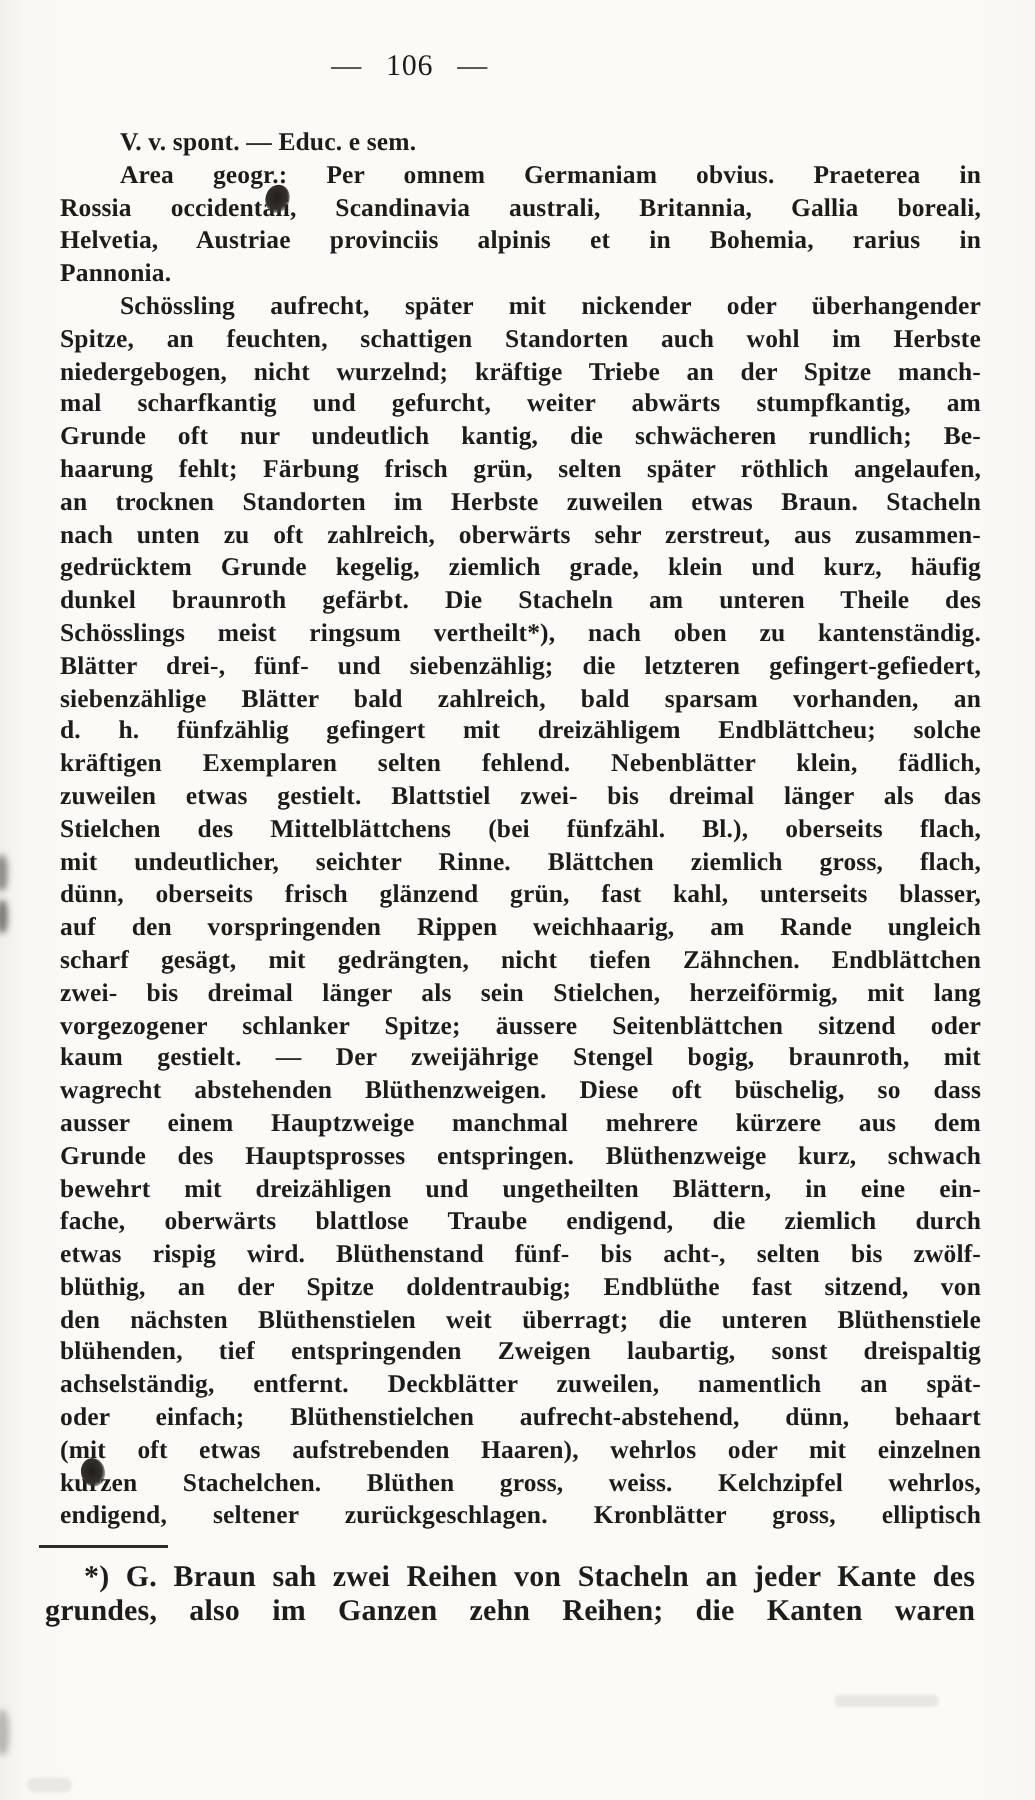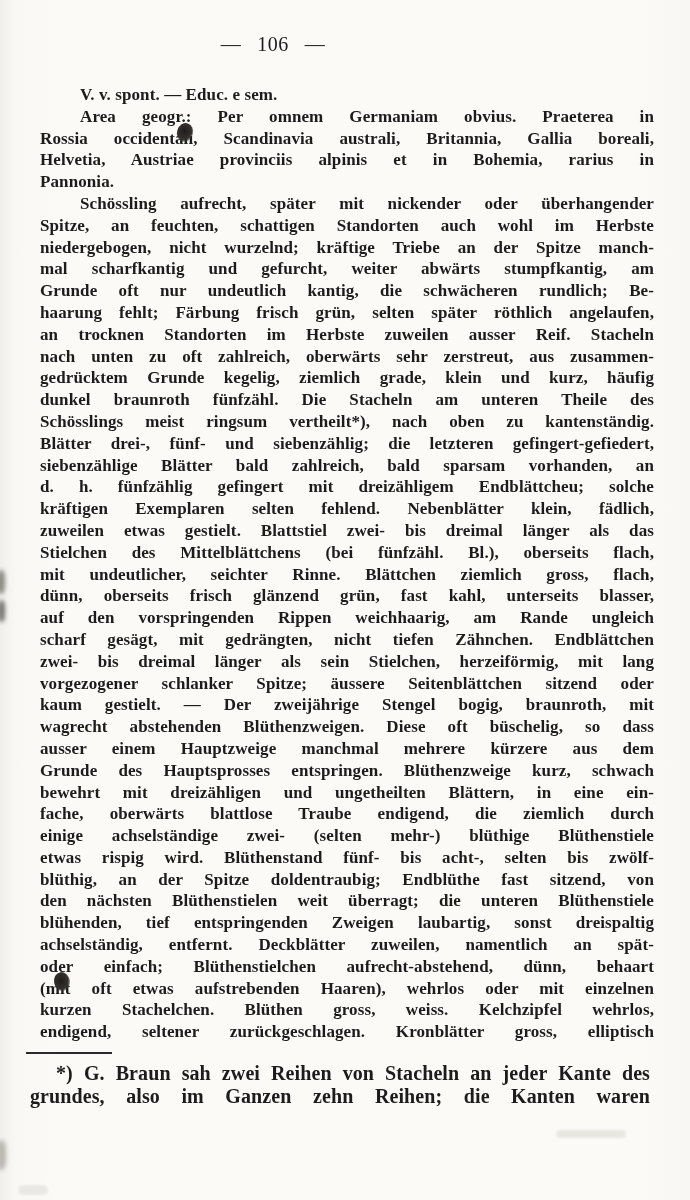--- a/index.html
+++ b/index.html
@@ -68,44 +68,43 @@
         <div class="ln">Helvetia, Austriae provinciis alpinis et in Bohemia, rarius in</div>
         <div class="ln last">Pannonia.</div>
       </div>
     <div class="para">
         <div class="ln first">Schössling aufrecht, später mit nickender oder überhangender</div>
         <div class="ln">Spitze, an feuchten, schattigen Standorten auch wohl im Herbste</div>
         <div class="ln">niedergebogen, nicht wurzelnd; kräftige Triebe an der Spitze manch-</div>
         <div class="ln">mal scharfkantig und gefurcht, weiter abwärts stumpfkantig, am</div>
         <div class="ln">Grunde oft nur undeutlich kantig, die schwächeren rundlich; Be-</div>
         <div class="ln">haarung fehlt; Färbung frisch grün, selten später röthlich angelaufen,</div>
-        <div class="ln">an trocknen Standorten im Herbste zuweilen ausser Reif. Stacheln</div>
+        <div class="ln">an trocknen Standorten im Herbste zuweilen etwas Braun. Stacheln</div>
         <div class="ln">nach unten zu oft zahlreich, oberwärts sehr zerstreut, aus zusammen-</div>
         <div class="ln">gedrücktem Grunde kegelig, ziemlich grade, klein und kurz, häufig</div>
-        <div class="ln">dunkel braunroth fünfzähl. Die Stacheln am unteren Theile des</div>
+        <div class="ln">dunkel braunroth gefärbt. Die Stacheln am unteren Theile des</div>
         <div class="ln">Schösslings meist ringsum vertheilt*), nach oben zu kantenständig.</div>
         <div class="ln">Blätter drei-, fünf- und siebenzählig; die letzteren gefingert-gefiedert,</div>
         <div class="ln">siebenzählige Blätter bald zahlreich, bald sparsam vorhanden, an</div>
         <div class="ln">d. h. fünfzählig gefingert mit dreizähligem Endblättcheu; solche</div>
         <div class="ln">kräftigen Exemplaren selten fehlend. Nebenblätter klein, fädlich,</div>
         <div class="ln">zuweilen etwas gestielt. Blattstiel zwei- bis dreimal länger als das</div>
         <div class="ln">Stielchen des Mittelblättchens (bei fünfzähl. Bl.), oberseits flach,</div>
         <div class="ln">mit undeutlicher, seichter Rinne. Blättchen ziemlich gross, flach,</div>
         <div class="ln">dünn, oberseits frisch glänzend grün, fast kahl, unterseits blasser,</div>
         <div class="ln">auf den vorspringenden Rippen weichhaarig, am Rande ungleich</div>
         <div class="ln">scharf gesägt, mit gedrängten, nicht tiefen Zähnchen. Endblättchen</div>
         <div class="ln">zwei- bis dreimal länger als sein Stielchen, herzeiförmig, mit lang</div>
         <div class="ln">vorgezogener schlanker Spitze; äussere Seitenblättchen sitzend oder</div>
         <div class="ln">kaum gestielt. — Der zweijährige Stengel bogig, braunroth, mit</div>
         <div class="ln">wagrecht abstehenden Blüthenzweigen. Diese oft büschelig, so dass</div>
         <div class="ln">ausser einem Hauptzweige manchmal mehrere kürzere aus dem</div>
         <div class="ln">Grunde des Hauptsprosses entspringen. Blüthenzweige kurz, schwach</div>
         <div class="ln">bewehrt mit dreizähligen und ungetheilten Blättern, in eine ein-</div>
         <div class="ln">fache, oberwärts blattlose Traube endigend, die ziemlich durch</div>
-        <div class="ln">einige achselständige zwei- (selten mehr-) blüthige Blüthenstiele</div>
         <div class="ln">etwas rispig wird. Blüthenstand fünf- bis acht-, selten bis zwölf-</div>
         <div class="ln">blüthig, an der Spitze doldentraubig; Endblüthe fast sitzend, von</div>
         <div class="ln">den nächsten Blüthenstielen weit überragt; die unteren Blüthenstiele</div>
         <div class="ln">blühenden, tief entspringenden Zweigen laubartig, sonst dreispaltig</div>
         <div class="ln">achselständig, entfernt. Deckblätter zuweilen, namentlich an spät-</div>
         <div class="ln">oder einfach; Blüthenstielchen aufrecht-abstehend, dünn, behaart</div>
         <div class="ln">(mit oft etwas aufstrebenden Haaren), wehrlos oder mit einzelnen</div>
         <div class="ln">kurzen Stachelchen. Blüthen gross, weiss. Kelchzipfel wehrlos,</div>
         <div class="ln last">endigend, seltener zurückgeschlagen. Kronblätter gross, elliptisch</div>
       </div>

